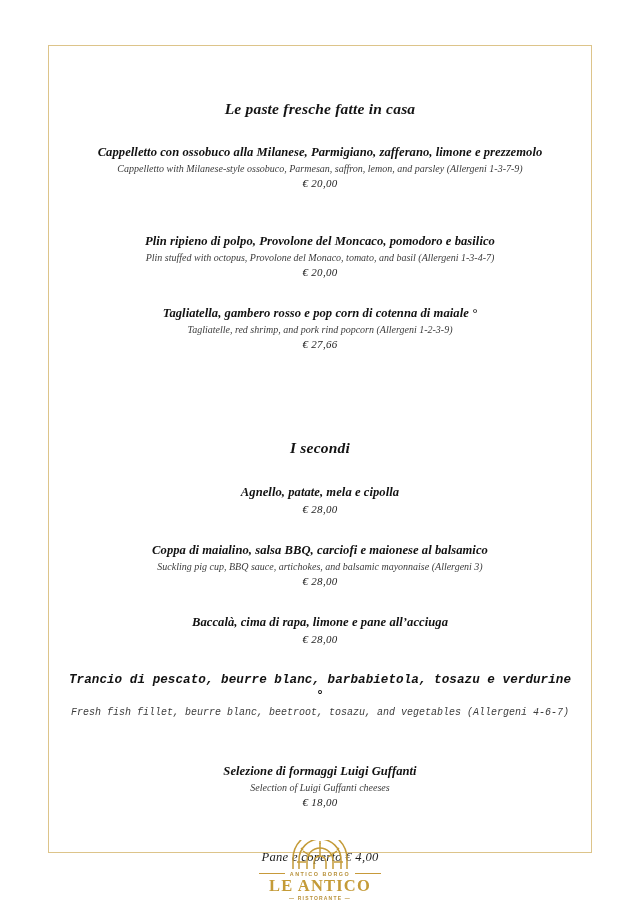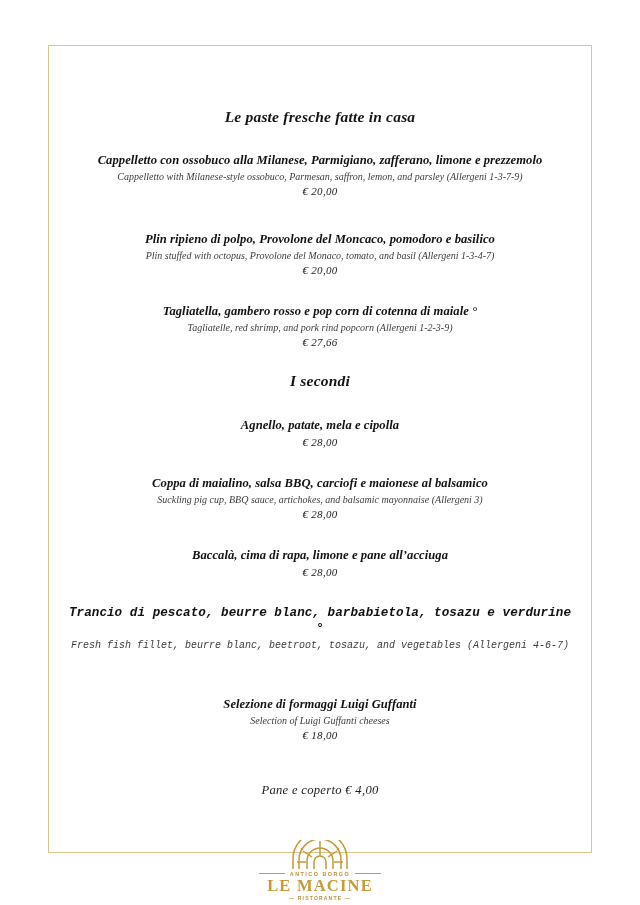--- a/index.html
+++ b/index.html
@@ -37,21 +37,21 @@
     pointer-events: none;
   }
 
   .content {
     position: absolute;
     left: 48px;
     top: 45px;
     width: 544px;
     height: 808px;
     box-sizing: border-box;
-    padding: 8px 14px;
+    padding: 0 14px;
     text-align: center;
   }
 
   .section-title {
     font-size: 15.5px;
     font-weight: bold;
     font-style: italic;
     letter-spacing: 0.2px;
     color: #141414;
   }
@@ -152,33 +152,33 @@
   <div class="content">
 
     <div class="section-1-title section-title">Le paste fresche fatte in casa</div>
 
     <div class="dish" style="margin-top:26px;text-align:center;">
       <div class="dish-name">Cappelletto con ossobuco alla Milanese, Parmigiano, zafferano, limone e prezzemolo</div>
       <div class="dish-desc">Cappelletto with Milanese-style ossobuco, Parmesan, saffron, lemon, and parsley (Allergeni 1-3-7-9)</div>
       <div class="dish-price">€ 20,00</div>
     </div>
 
-    <div class="dish" style="margin-top:34px;">
+    <div class="dish" style="margin-top:44px;">
       <div class="dish-name">Plin ripieno di polpo, Provolone del Moncaco, pomodoro e basilico</div>
       <div class="dish-desc">Plin stuffed with octopus, Provolone del Monaco, tomato, and basil (Allergeni 1-3-4-7)</div>
       <div class="dish-price">€ 20,00</div>
     </div>
 
     <div class="dish" style="margin-top:27px;">
       <div class="dish-name">Tagliatella, gambero rosso e pop corn di cotenna di maiale °</div>
       <div class="dish-desc">Tagliatelle, red shrimp, and pork rind popcorn (Allergeni 1-2-3-9)</div>
       <div class="dish-price">€ 27,66</div>
     </div>
 
-    <div class="section-title section-2-title" style="margin-top:24px;">I secondi</div>
+    <div class="section-title section-2-title" style="margin-top:89px;">I secondi</div>
 
     <div class="dish" style="margin-top:27px;">
       <div class="dish-name">Agnello, patate, mela e cipolla</div>
       <div class="dish-price">€ 28,00</div>
     </div>
 
     <div class="dish" style="margin-top:27px;">
       <div class="dish-name">Coppa di maialino, salsa BBQ, carciofi e maionese al balsamico</div>
       <div class="dish-desc">Suckling pig cup, BBQ sauce, artichokes, and balsamic mayonnaise (Allergeni 3)</div>
       <div class="dish-price">€ 28,00</div>
@@ -226,18 +226,18 @@
           <line x1="50" y1="8" x2="48" y2="10"></line>
         </g>
       </svg>
 
       <div class="logo-topline">
         <span class="rule"></span>
         <span class="logo-sup">ANTICO BORGO</span>
         <span class="rule"></span>
       </div>
 
-      <div class="logo-main">LE MACINE</div>
+      <div class="logo-main">LE ANTICO</div>
       <div class="logo-sub">— RISTORANTE —</div>
     </div>
 
   </div>
 </div>
 
 </body></html>

